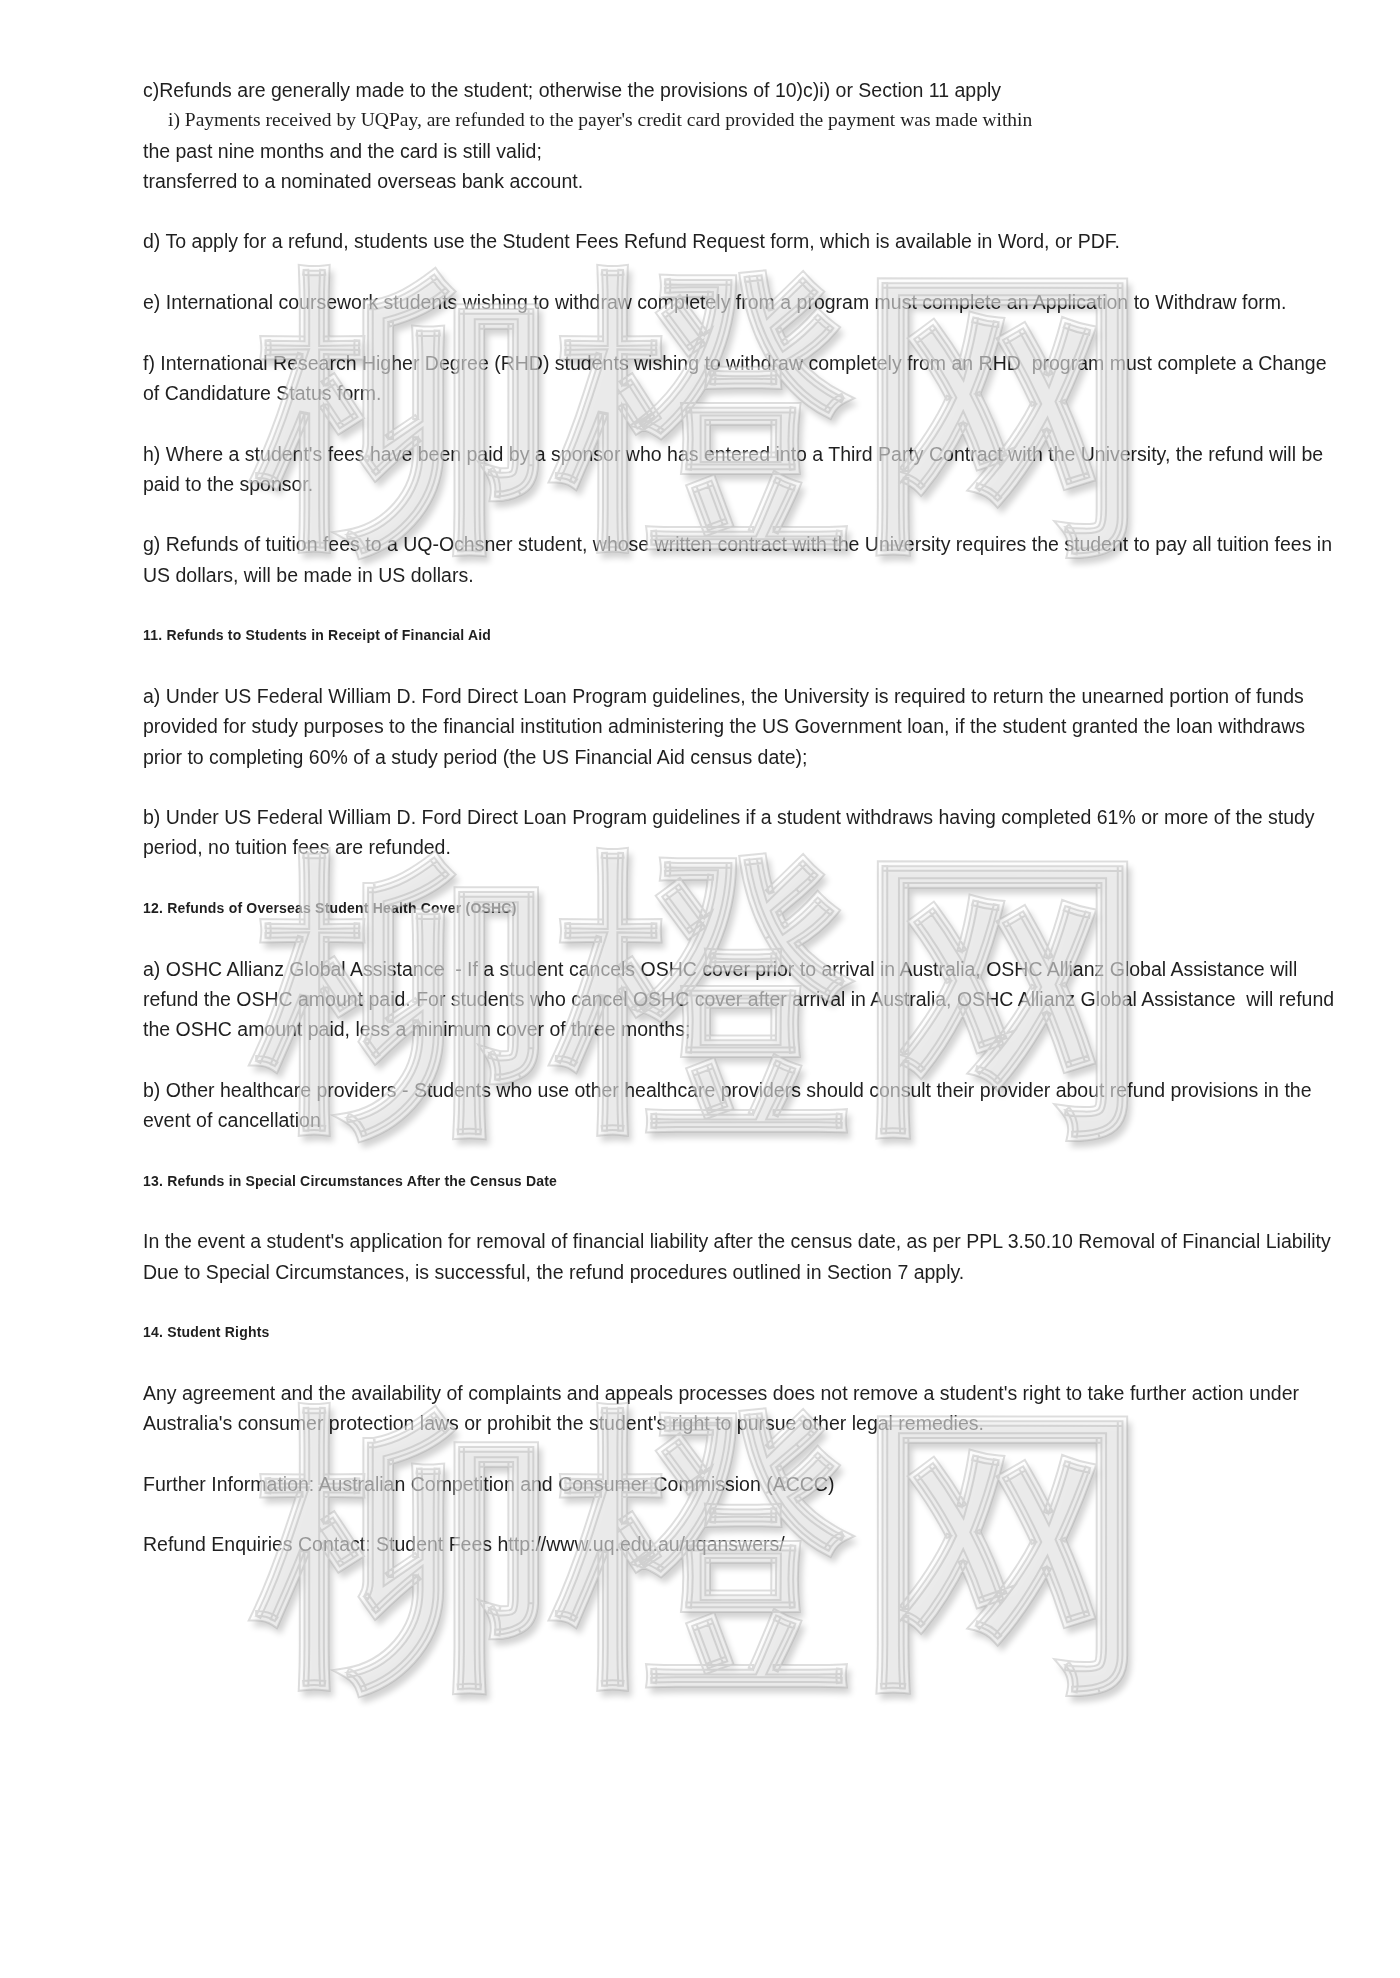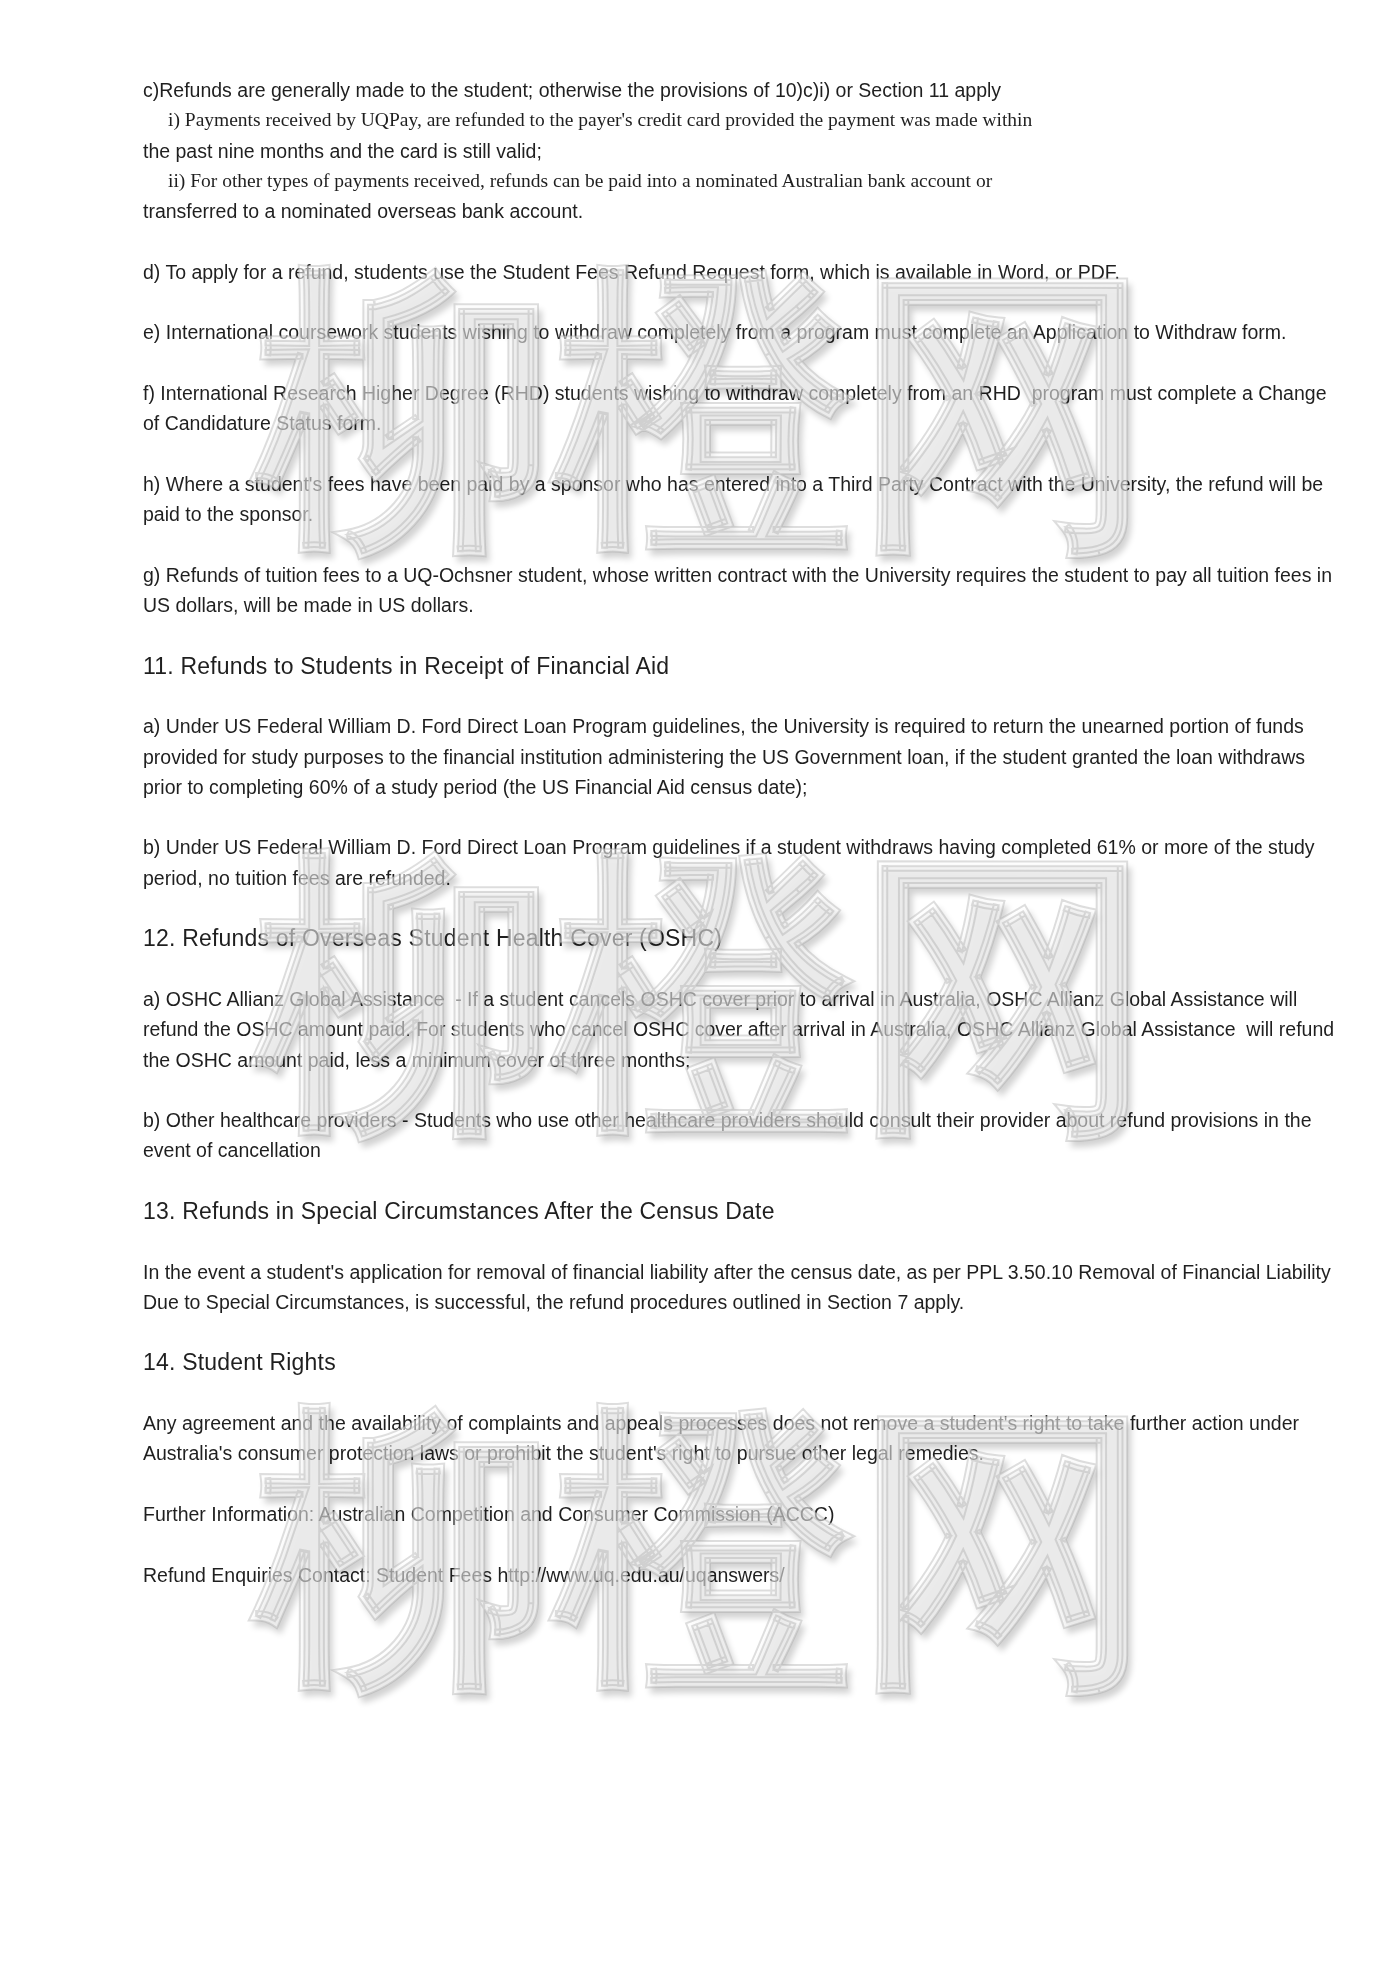--- a/index.html
+++ b/index.html
@@ -33,22 +33,22 @@
     }
     .content p {
       margin: 0 0 30.3px 0;
       white-space: pre-wrap;
     }
     .content p.tight { margin-bottom: 0; }
     .content .line { display: block; }
     .content .indent { padding-left: 25px; font-family: Liberation Serif, serif; }
     .content h3 {
       margin: 0 0 30.3px 0;
-      font-size: 23px;
-      font-weight: normal;
+      font-size: 14px;
+      font-weight: bold;
       line-height: 30.3px;
       letter-spacing: 0.2px;
     }
     .watermark {
       position: absolute;
       left: 255px;
       width: 900px;
       height: 300px;
       z-index: 2;
       pointer-events: none;
@@ -72,21 +72,20 @@
 <body>
 
 <div class="page">
 
   <div class="content">
 
     <div>
       <span class="line">c)Refunds are generally made to the student; otherwise the provisions of 10)c)i) or Section 11 apply</span>
       <span class="line indent">i) Payments received by UQPay, are refunded to the payer's credit card provided the payment was made within</span>
       <span class="line">the past nine months and the card is still valid;</span>
-      <span class="line indent">ii) For other types of payments received, refunds can be paid into a nominated Australian bank account or</span>
       <span class="line">transferred to a nominated overseas bank account.</span>
       <p class="tight" style="height:30.3px"></p>
     </div>
 
     <p>d) To apply for a refund, students use the Student Fees Refund Request form, which is available in Word, or PDF.</p>
     <p>e) International coursework students wishing to withdraw completely from a program must complete an Application to Withdraw form.</p>
     <p>f) International Research Higher Degree (RHD) students wishing to withdraw completely from an RHD  program must complete a Change of Candidature Status form.</p>
     <p>h) Where a student's fees have been paid by a sponsor who has entered into a Third Party Contract with the University, the refund will be paid to the sponsor.</p>
     <p>g) Refunds of tuition fees to a UQ-Ochsner student, whose written contract with the University requires the student to pay all tuition fees in US dollars, will be made in US dollars.</p>
 

